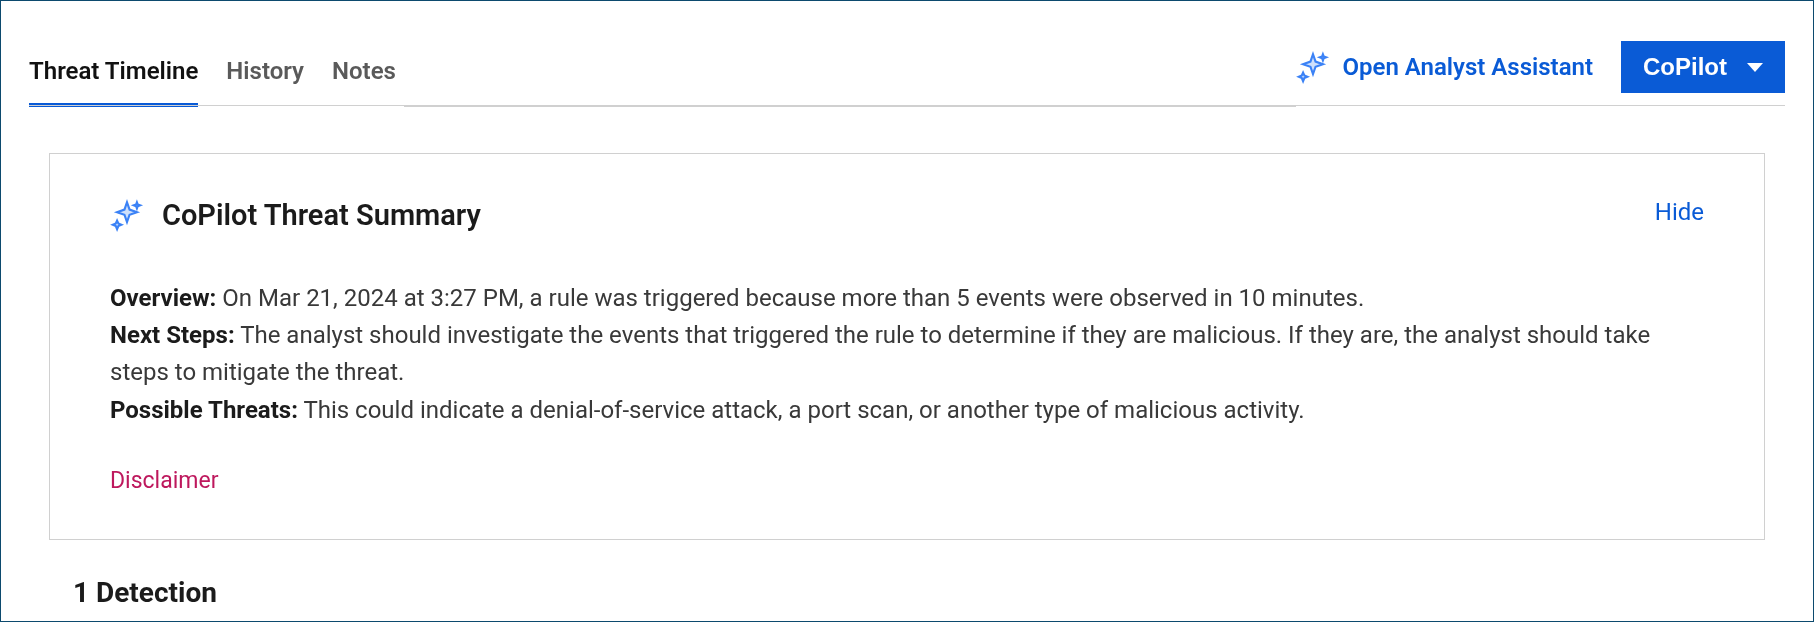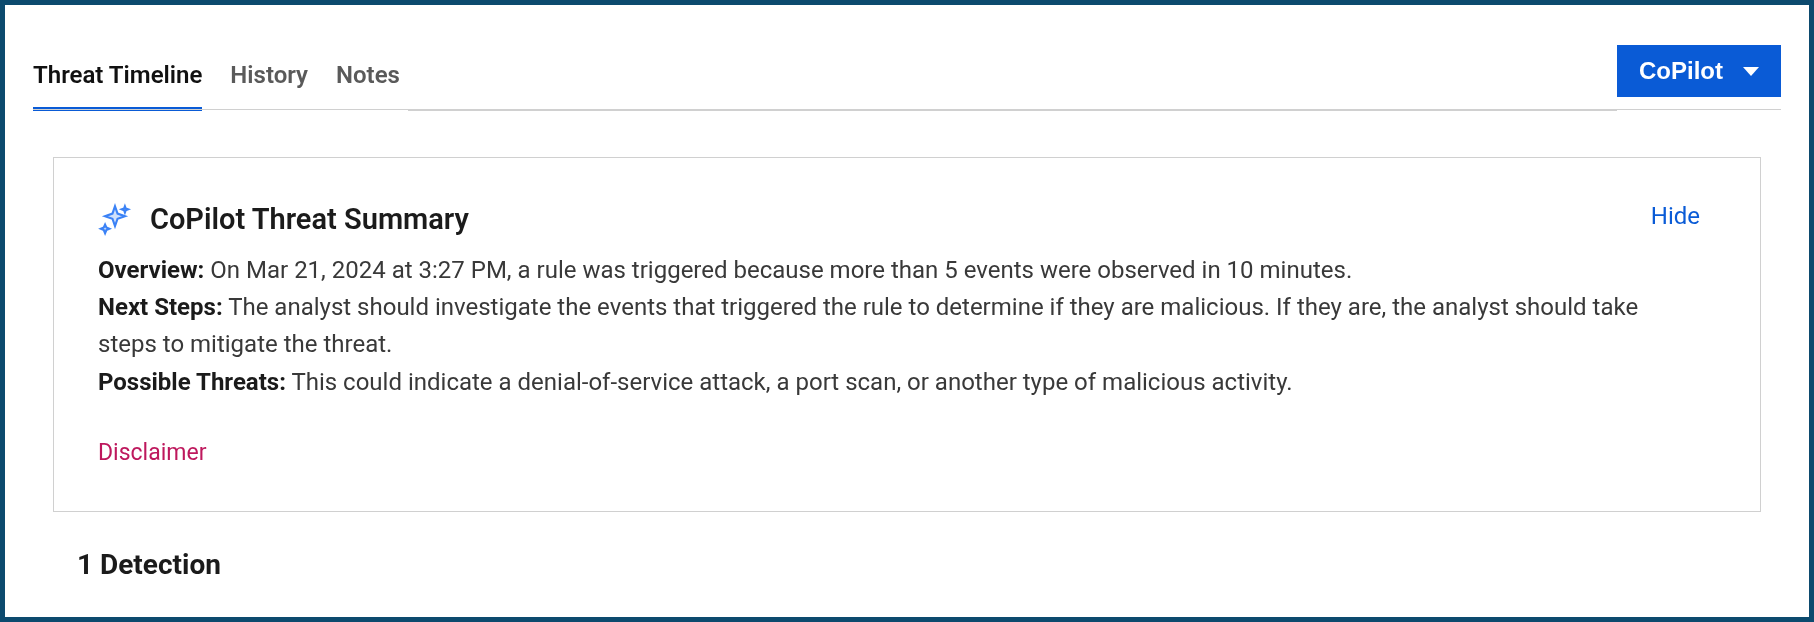--- a/index.html
+++ b/index.html
@@ -5,21 +5,21 @@
   * { box-sizing: border-box; margin: 0; padding: 0; }
   html, body { width: 100%; height: 100%; }
   body {
     font-family: -apple-system, BlinkMacSystemFont, "Segoe UI", Roboto, Helvetica, Arial, sans-serif;
     background: #fff;
     color: #1b1b1b;
   }
   .frame {
     width: 1814px;
     height: 622px;
-    border: 5px solid #0c4a6e;
+    border: 1px solid #0c4a6e;
     background: #fff;
     position: relative;
     overflow: hidden;
   }
   .topbar {
     display: flex;
     align-items: flex-end;
     padding: 40px 28px 0 28px;
     gap: 0;
   }
@@ -85,21 +85,21 @@
     border-right: 8px solid transparent;
     border-top: 9px solid #fff;
   }
   .sparkle-icon {
     width: 34px; height: 34px;
     flex: 0 0 auto;
   }
   .card {
     margin: 46px 48px 0 48px;
     border: 1px solid #d0d0d0;
-    padding: 44px 60px 40px 44px;
+    padding: 44px 60px 40px 60px;
     position: relative;
   }
   .card-header {
     display: flex;
     align-items: center;
     gap: 18px;
   }
   .card-title {
     font-size: 29px;
     font-weight: 600;
@@ -109,21 +109,21 @@
     position: absolute;
     right: 60px;
     top: 44px;
     color: #0a5bd6;
     font-size: 24px;
     font-weight: 400;
     cursor: pointer;
     text-align: center;
   }
   .card-body {
-    margin-top: 16px;
+    margin-top: 48px;
     font-size: 24px;
     line-height: 1.55;
     color: #393939;
   }
   .card-body p { margin: 0; }
   .label-strong {
     font-weight: 700;
     color: #1b1b1b;
   }
   .disclaimer {
@@ -146,20 +146,28 @@
 <div class="frame">
 
   <div class="topbar">
     <div class="tabs">
       <div class="tab active">Threat Timeline</div>
       <div class="tab">History</div>
       <div class="tab">Notes</div>
     </div>
     <div class="underline-rest"></div>
     <div class="right-controls" style="border-bottom:none;">
+      <div class="assistant-link">
+        <svg class="sparkle-icon" viewBox="0 0 24 24" fill="none" stroke="#3b82f6" stroke-width="1.5">
+          <path d="M12 3 L13.8 8.2 L19 10 L13.8 11.8 L12 17 L10.2 11.8 L5 10 L10.2 8.2 Z" fill="#cfe0fb" stroke="#3b82f6"></path>
+          <path d="M5 16 L5.9 18 L8 18.9 L5.9 19.8 L5 22 L4.1 19.8 L2 18.9 L4.1 18 Z" fill="#cfe0fb" stroke="#3b82f6"></path>
+          <path d="M19 3 L19.6 4.6 L21.2 5.2 L19.6 5.8 L19 7.4 L18.4 5.8 L16.8 5.2 L18.4 4.6 Z" fill="#cfe0fb" stroke="#3b82f6"></path>
+        </svg>
+        <span>Open Analyst Assistant</span>
+      </div>
       <button class="actions-btn">
         <span>CoPilot</span>
         <span class="chevron-down"></span>
       </button>
     </div>
   </div>
 
   <div style="position:absolute; left:28px; right:28px; top:104px; height:1px; background:#d0d0d0; z-index:-0;"></div>
 
   <div class="card">

